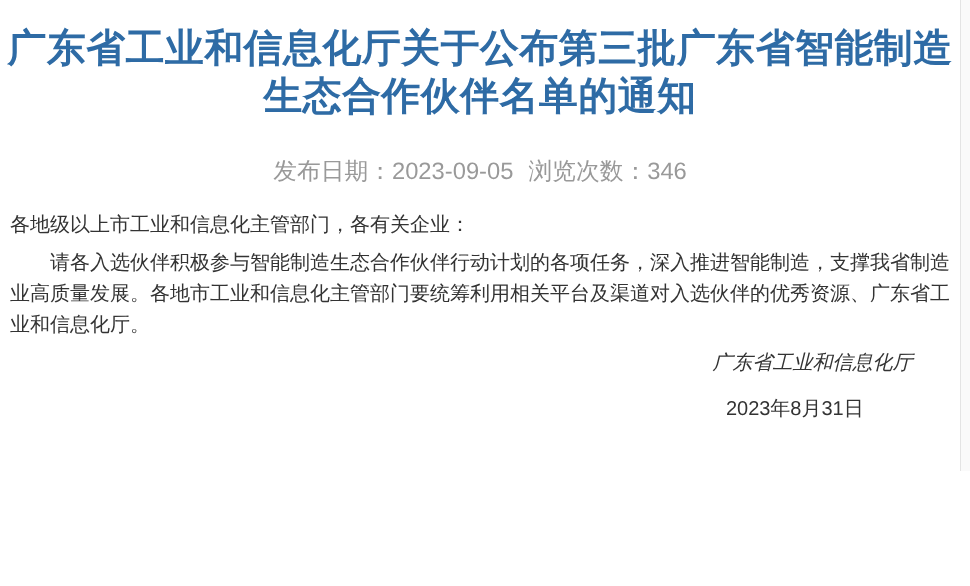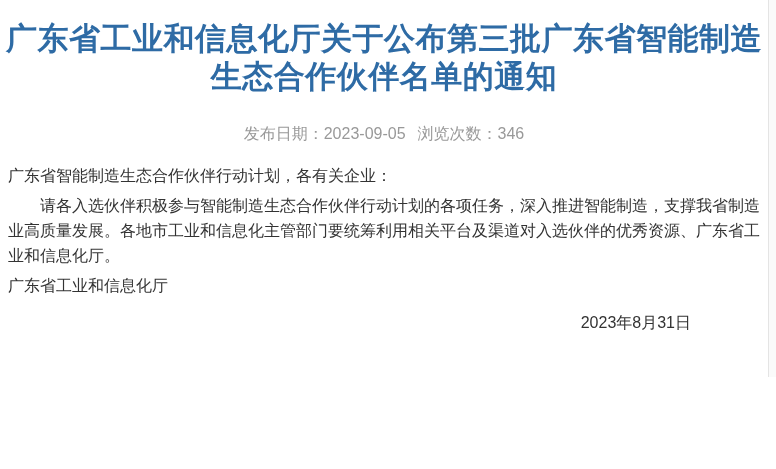--- a/index.html
+++ b/index.html
@@ -31,21 +31,21 @@
     text-align: center;
     font-size: 31px;
     line-height: 38px;
     font-weight: bold;
     color: var(--title_color, #2e6ba5);
     letter-spacing: 0.5px;
   }
   .meta {
     margin-top: 28px;
     text-align: center;
-    font-size: 16px;
+    font-size: 19px;
     color: var(--meta_color, #999999);
   }
   .meta .views-label {
     margin-left: 12px;
   }
   .article {
     margin-top: 18px;
     padding: 0 8px;
     font-size: 16px;
     line-height: 25px;
@@ -58,22 +58,24 @@
     text-indent: 0;
   }
   .article p.para {
     text-indent: 2em;
   }
   .article p.attachment {
     text-indent: 2em;
     margin: 33px 0 0 0;
   }
   .signature {
+    text-align: right;
     padding-right: 30px;
     line-height: 25px;
+    font-style: italic;
   }
   .sign-date {
     text-align: right;
     padding-right: 69px;
     margin-top: 12px;
     line-height: 25px;
   }
 </style>
 </head>
 <body>
@@ -81,21 +83,21 @@
 <div class="page">
   <div class="content">
 
     <h1 class="title">广东省工业和信息化厅关于公布第三批广东省智能制造生态合作伙伴名单的通知</h1>
 
     <div class="meta">
       <span>发布日期：</span><span>2023-09-05</span><span class="views-label">浏览次数：</span><span>346</span>
     </div>
 
     <div class="article">
-      <p class="salutation">广东省智能制造生态合作伙伴行动计划，各有关企业：</p>
+      <p class="salutation">各地级以上市工业和信息化主管部门，各有关企业：</p>
       <p class="para">请各入选伙伴积极参与智能制造生态合作伙伴行动计划的各项任务，深入推进智能制造，支撑我省制造业高质量发展。各地市工业和信息化主管部门要统筹利用相关平台及渠道对入选伙伴的优秀资源、广东省工业和信息化厅。</p>
       <div class="signature">广东省工业和信息化厅</div>
       <div class="sign-date">2023年8月31日</div>
     </div>
 
   </div>
   <div class="gutter"></div>
 </div>
 
 </body></html>

